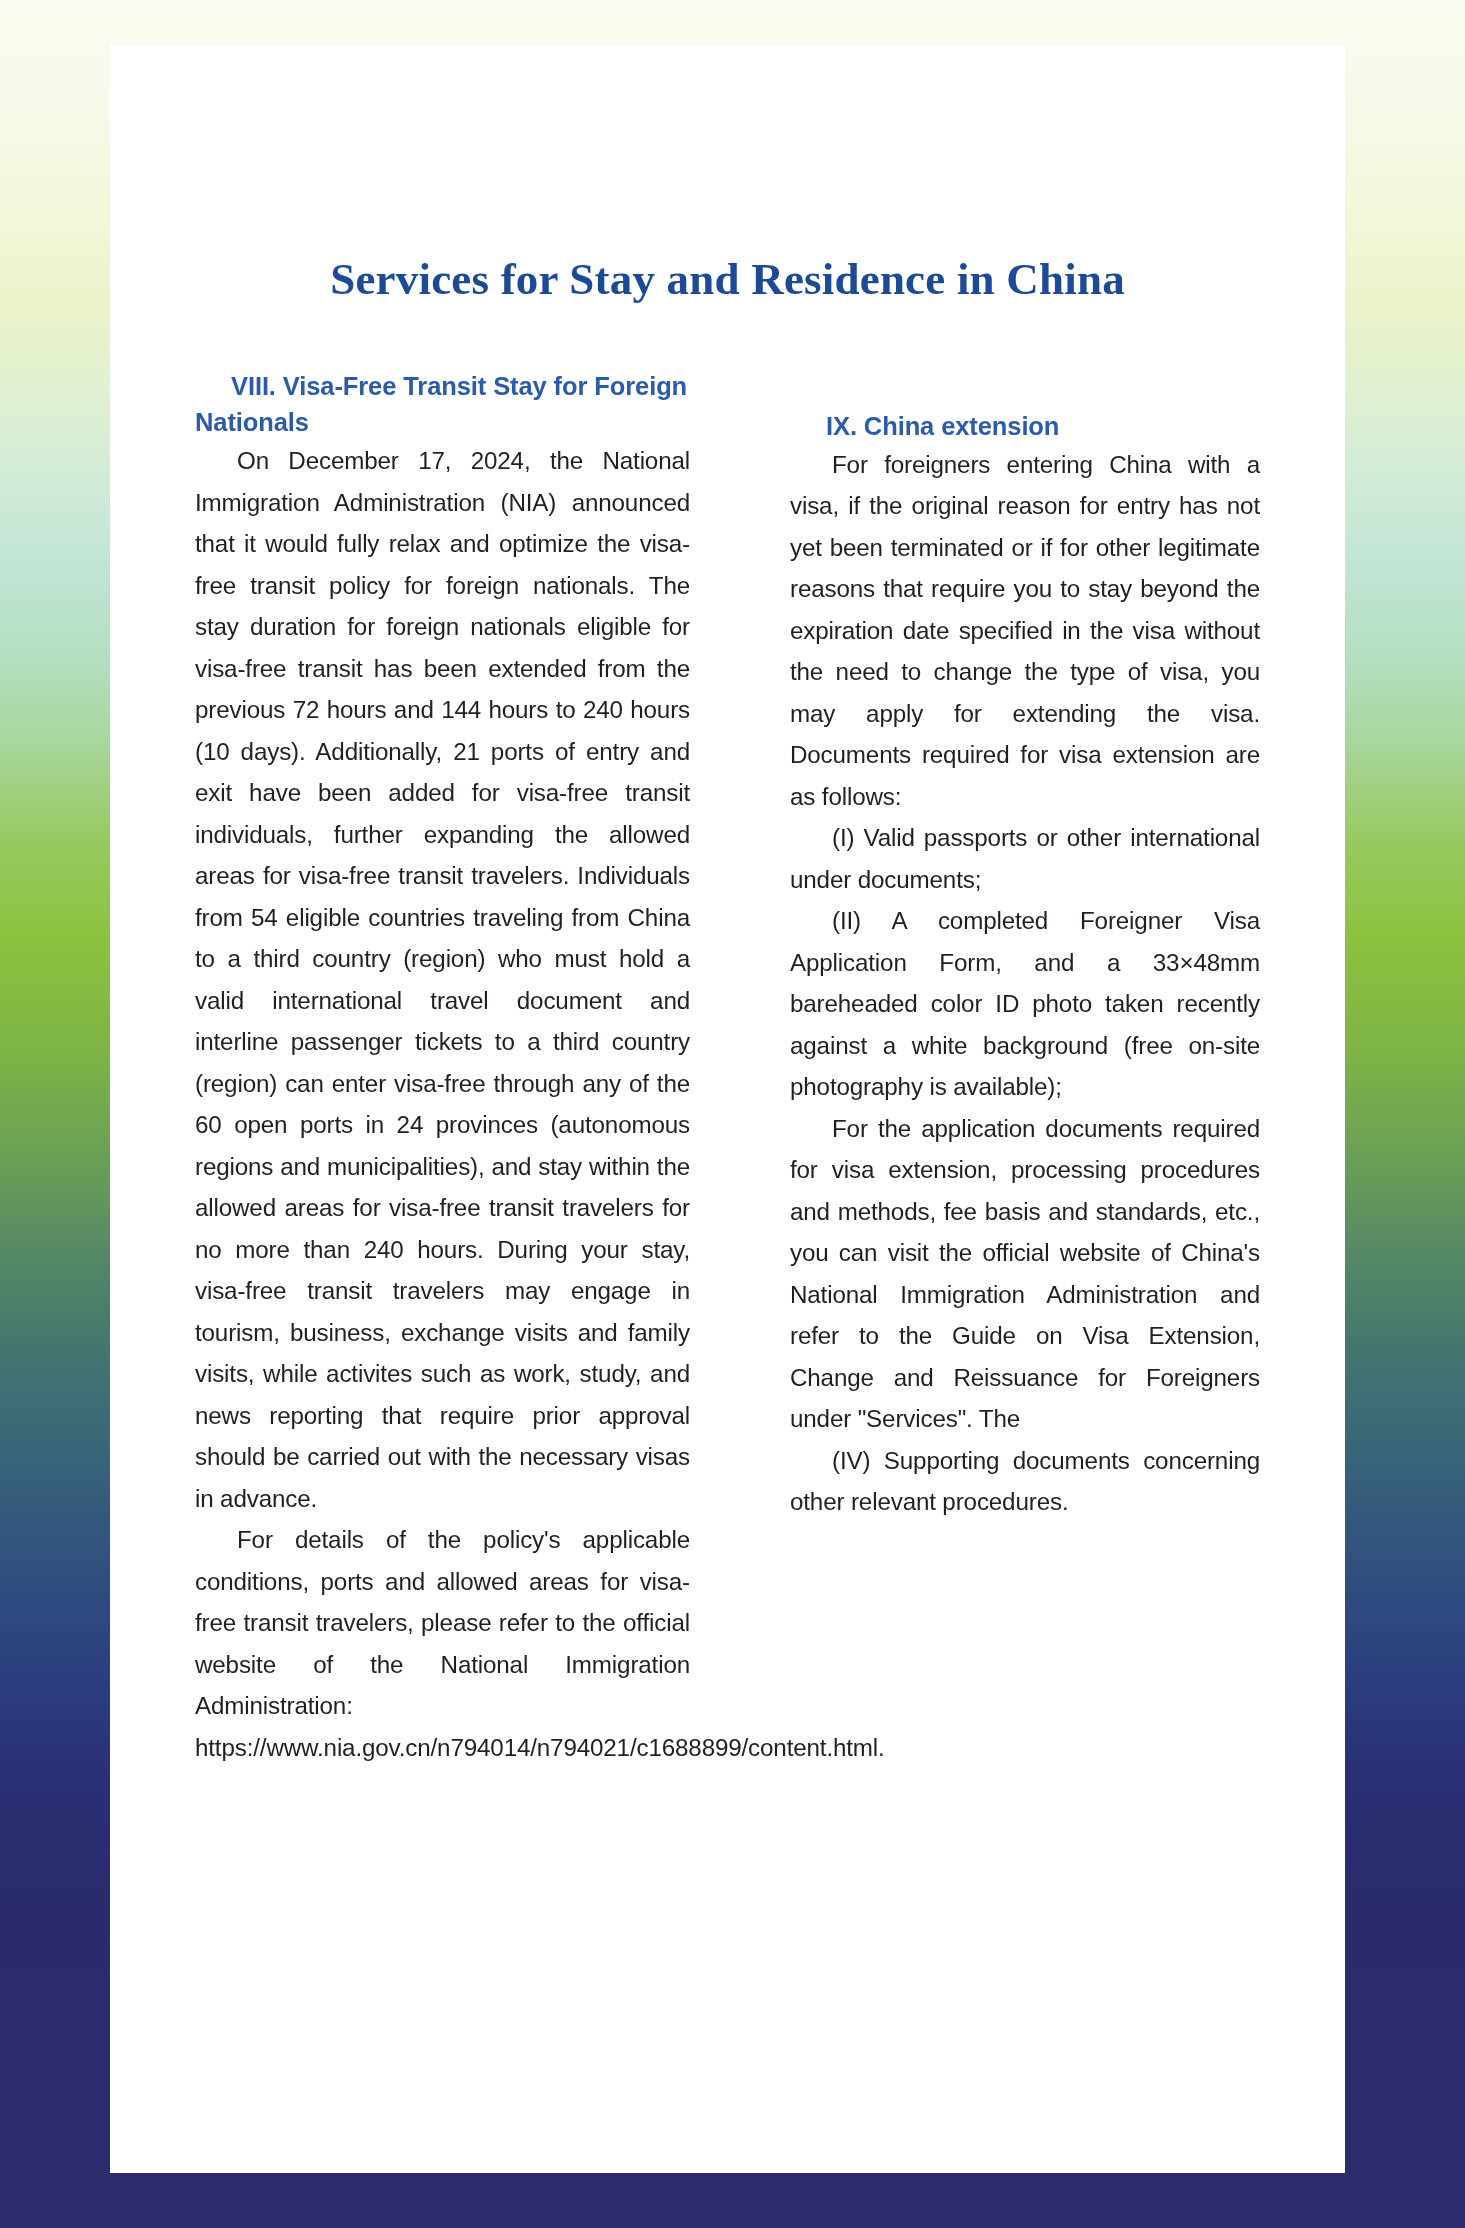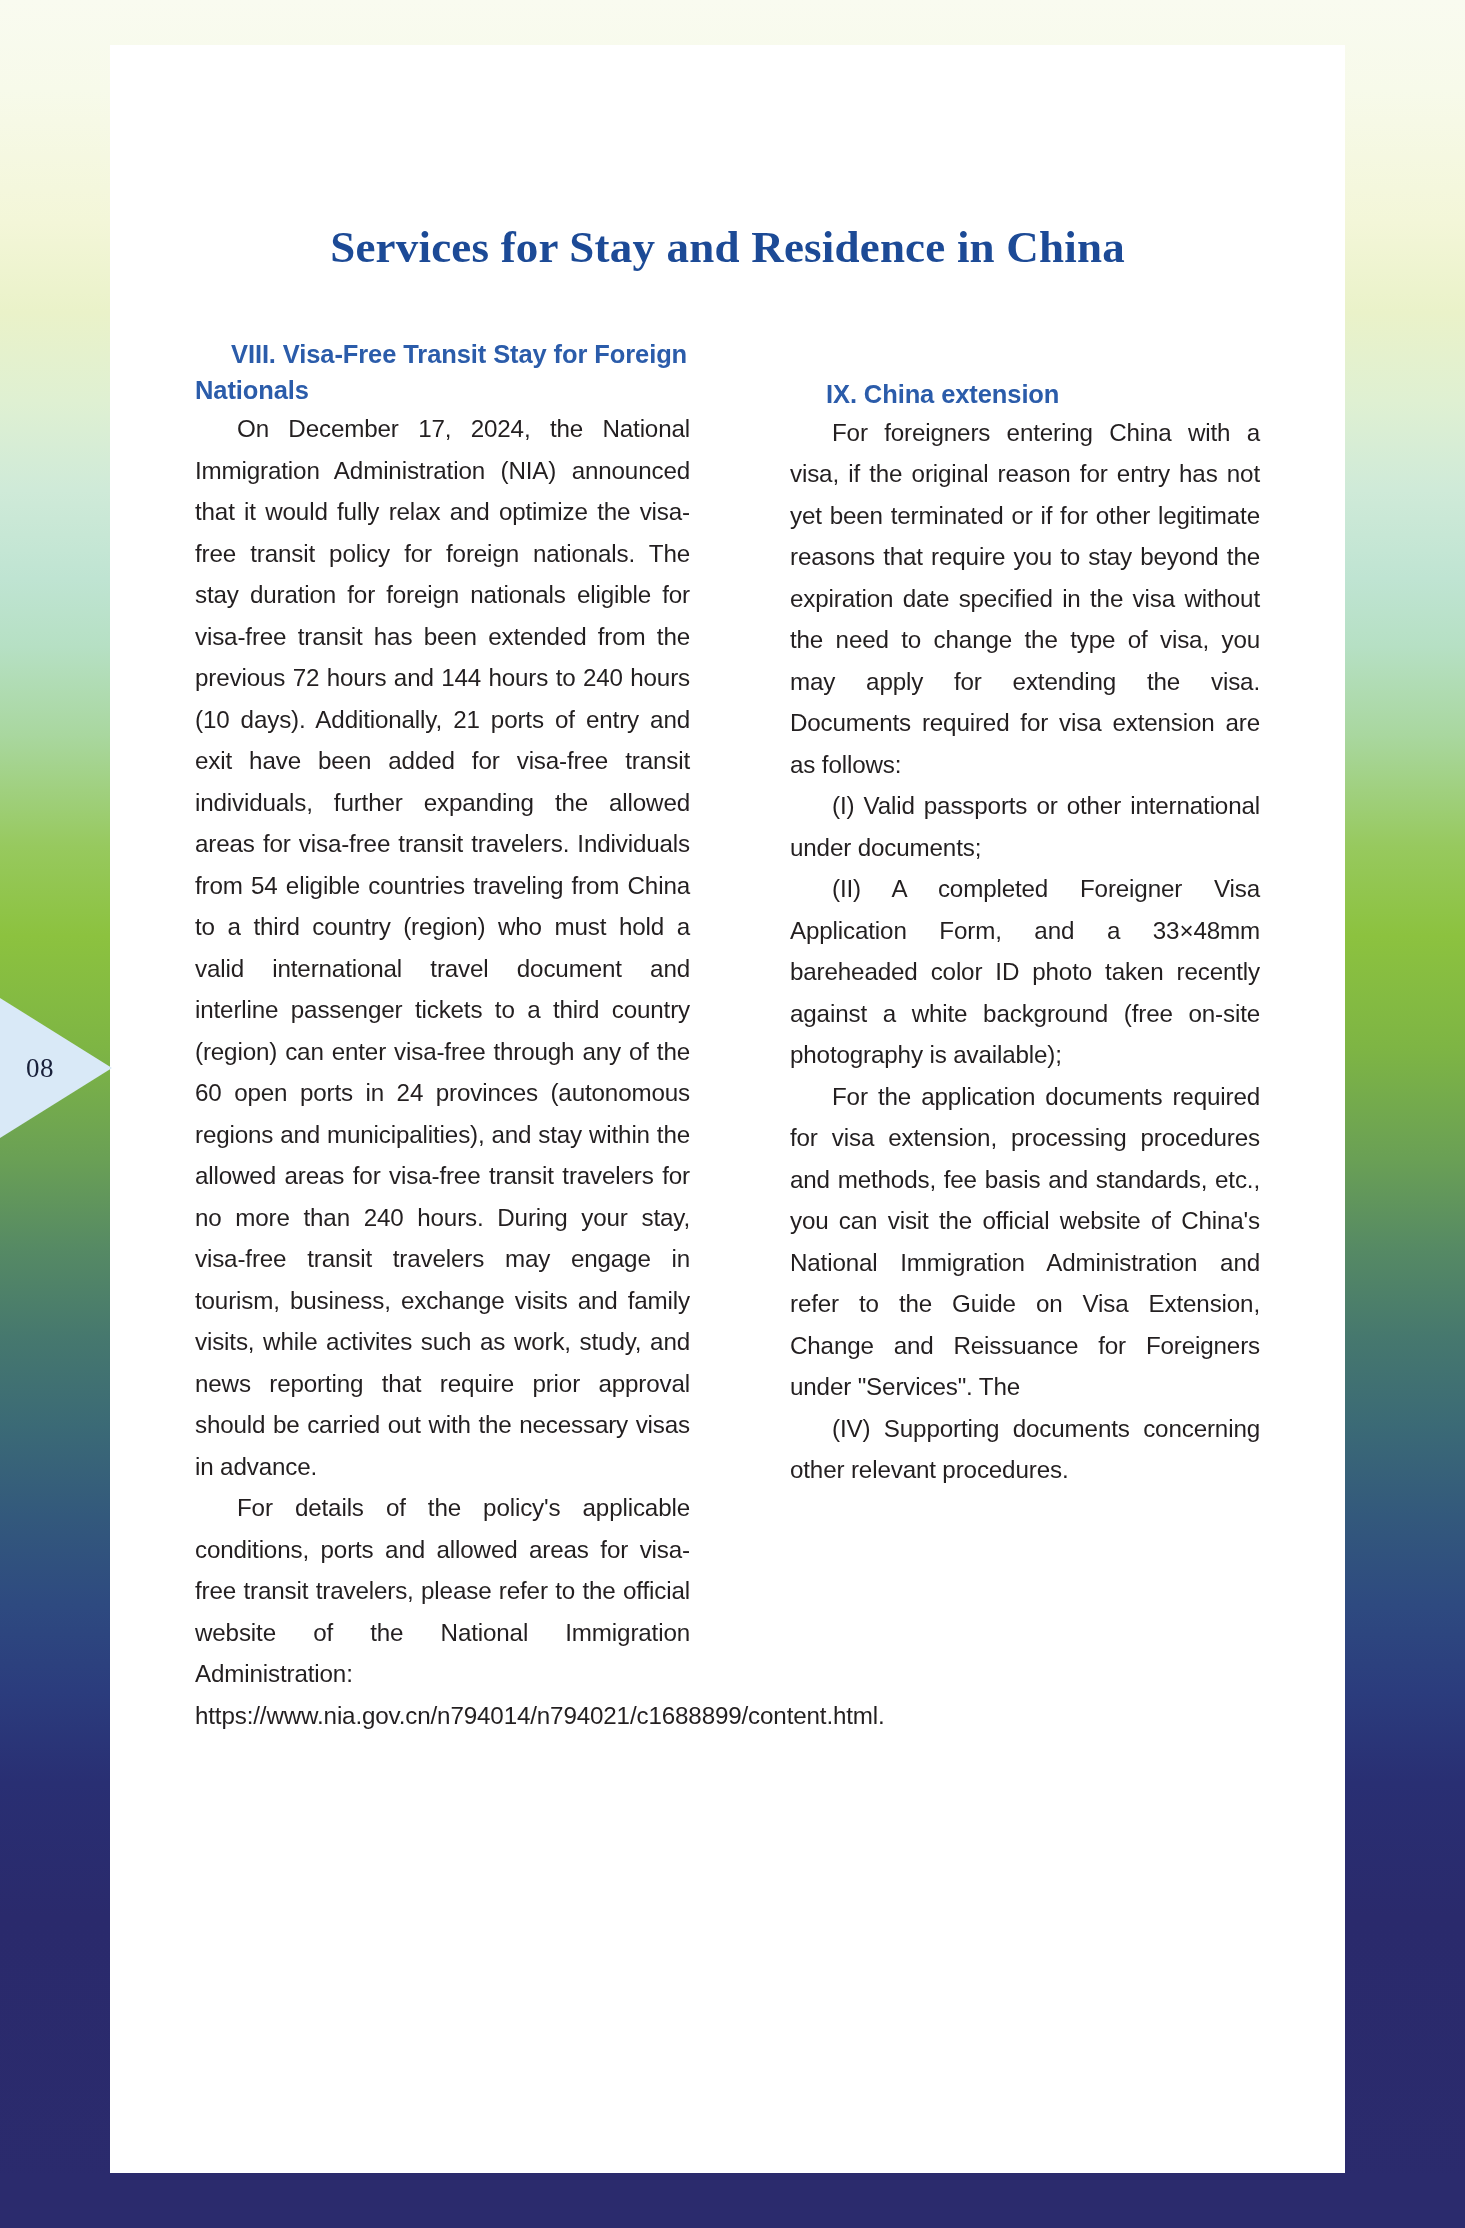--- a/index.html
+++ b/index.html
@@ -85,21 +85,21 @@
     color: #18203a;
     letter-spacing: 0.5px;
     padding-left: 26px;
     line-height: 1;
   }
 
   
   #content {
     position: absolute;
     left: 85px;
-    top: 177px;
+    top: 209px;
     width: 1065px;
   }
 
   #doc-title {
     font-family: "Liberation Serif", serif;
     font-weight: bold;
     font-size: 45px;
     color: #1c4a96;
     text-align: center;
     letter-spacing: 0.2px;
@@ -185,19 +185,16 @@
           <p class="body">(IV) Supporting documents concerning other relevant procedures.</p>
 
         </div>
 
       </div>
 
     </div>
 
   </div>
 
-  <div id="page-tab">
-    <span class="num">08</span>
-  </div>
 
   <div id="bottom-strip"></div>
 
 </div>
 
 </body></html>

